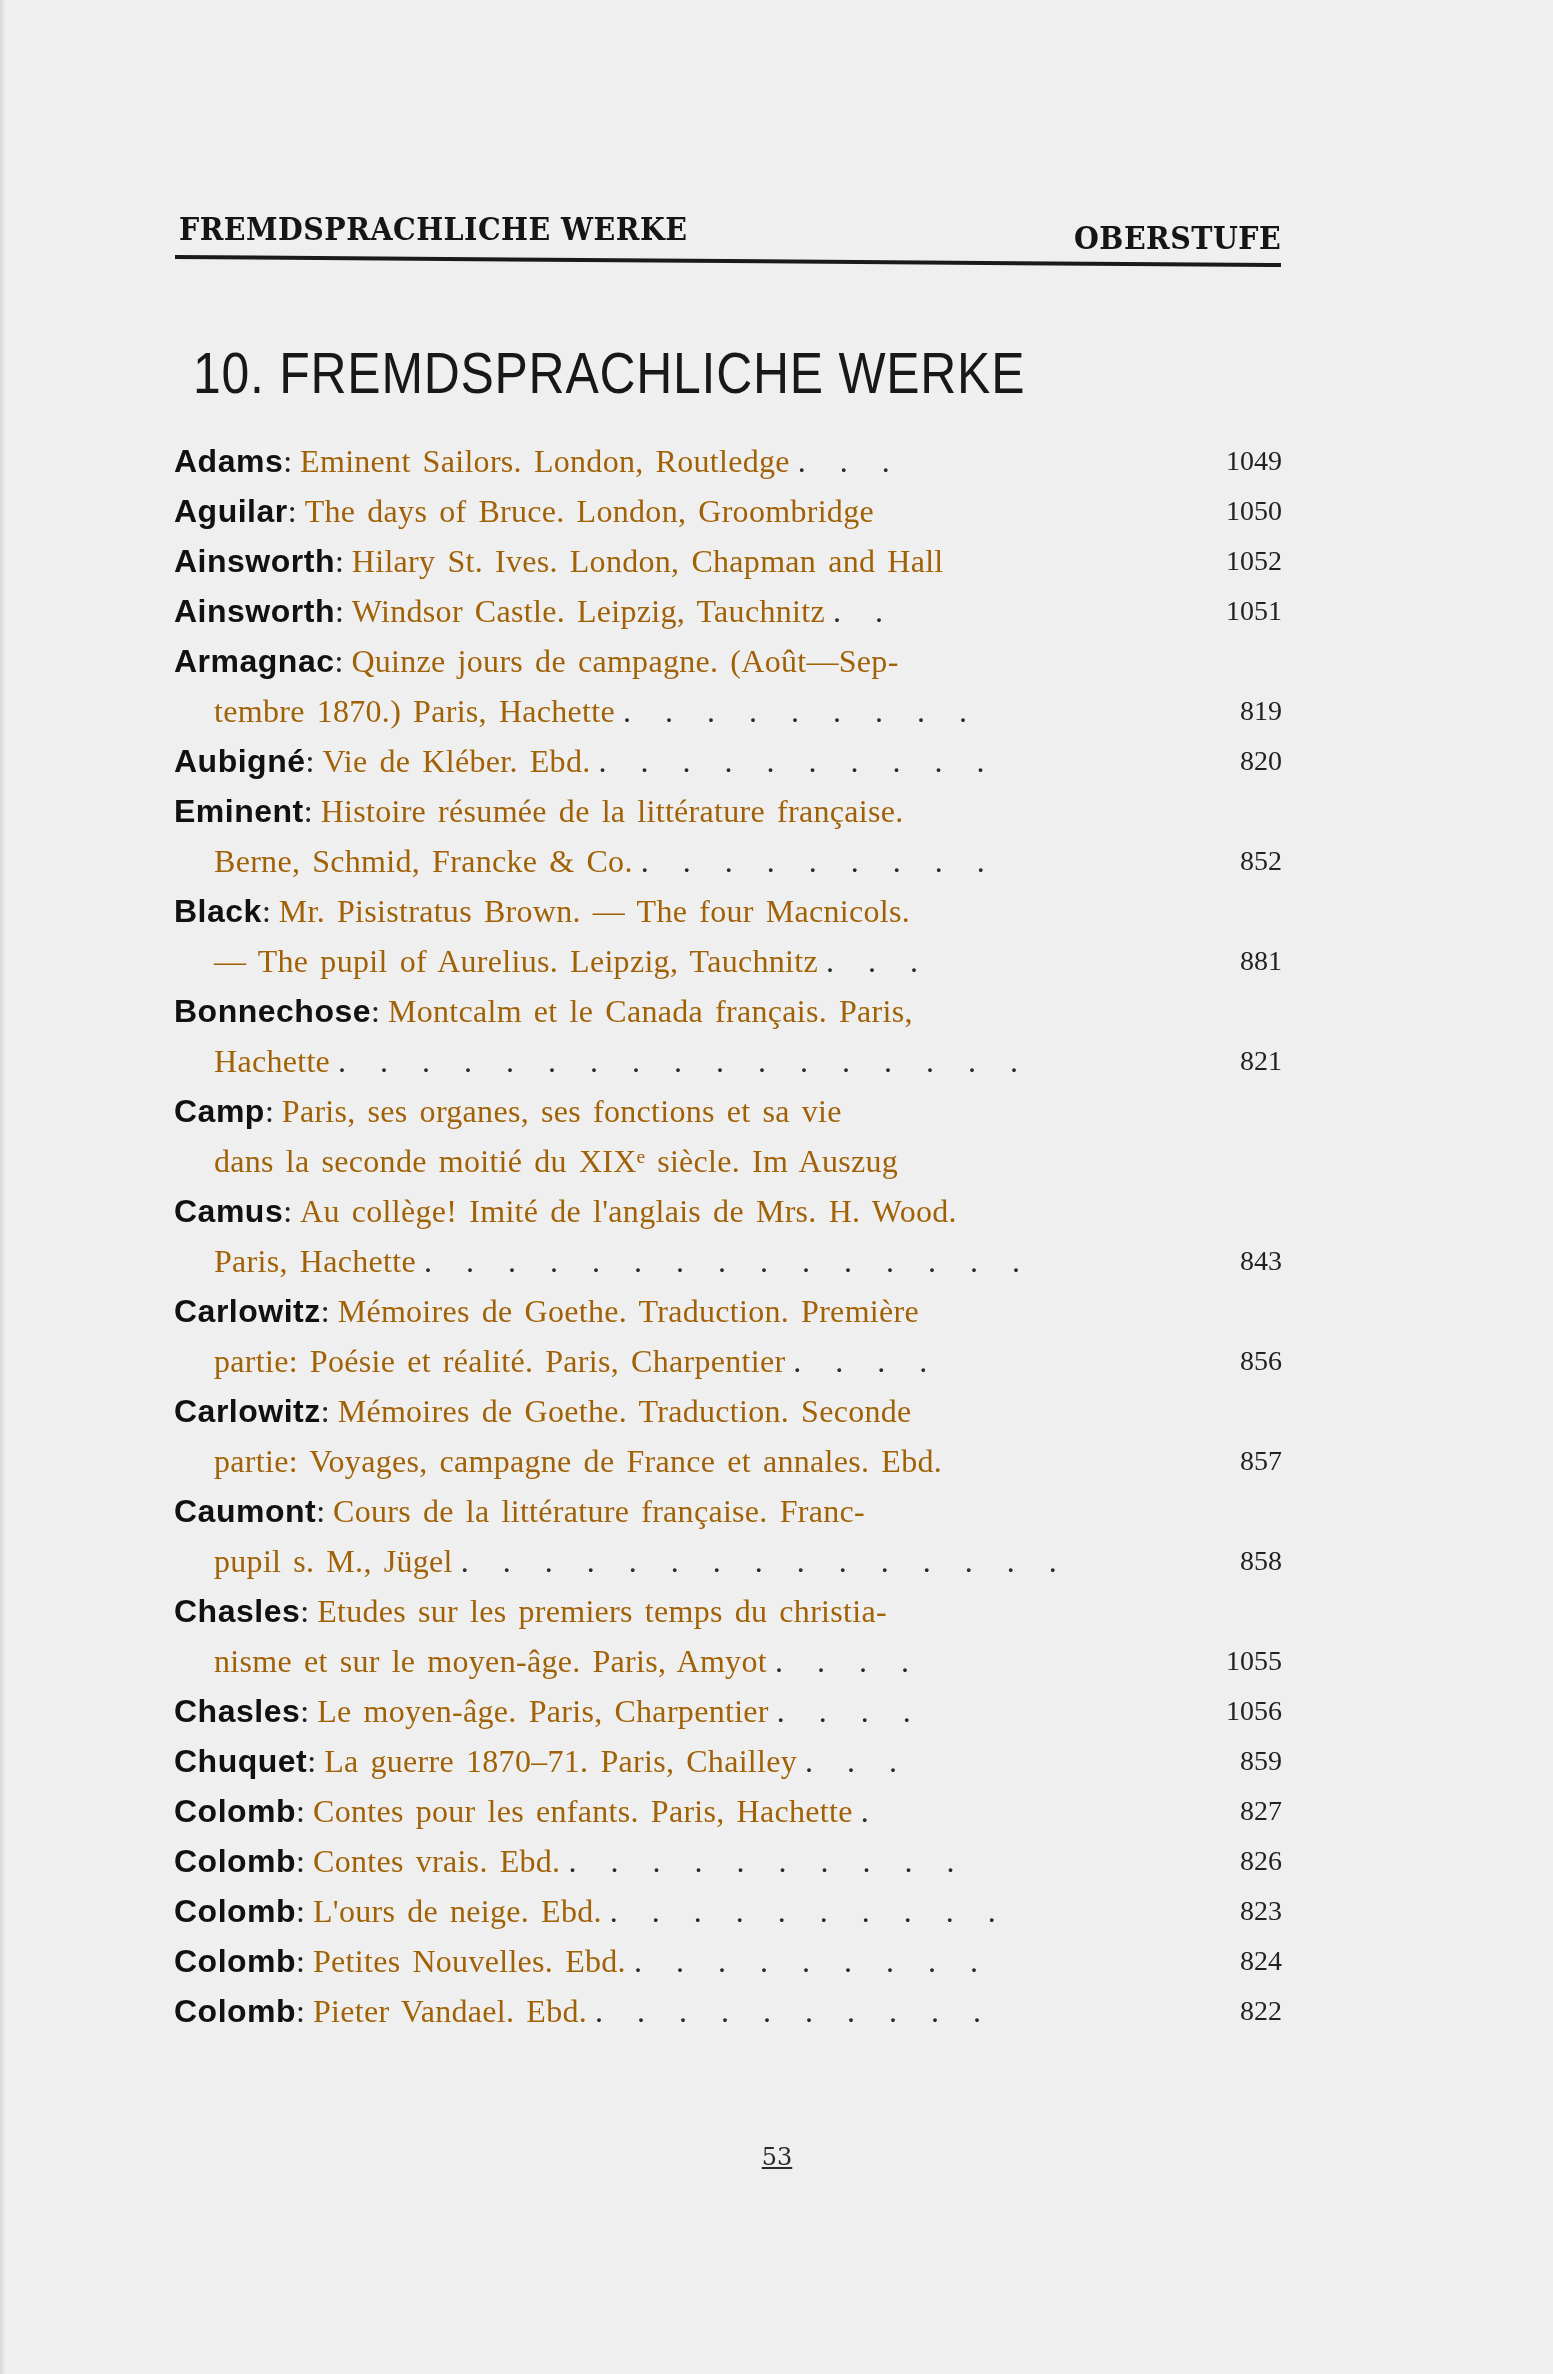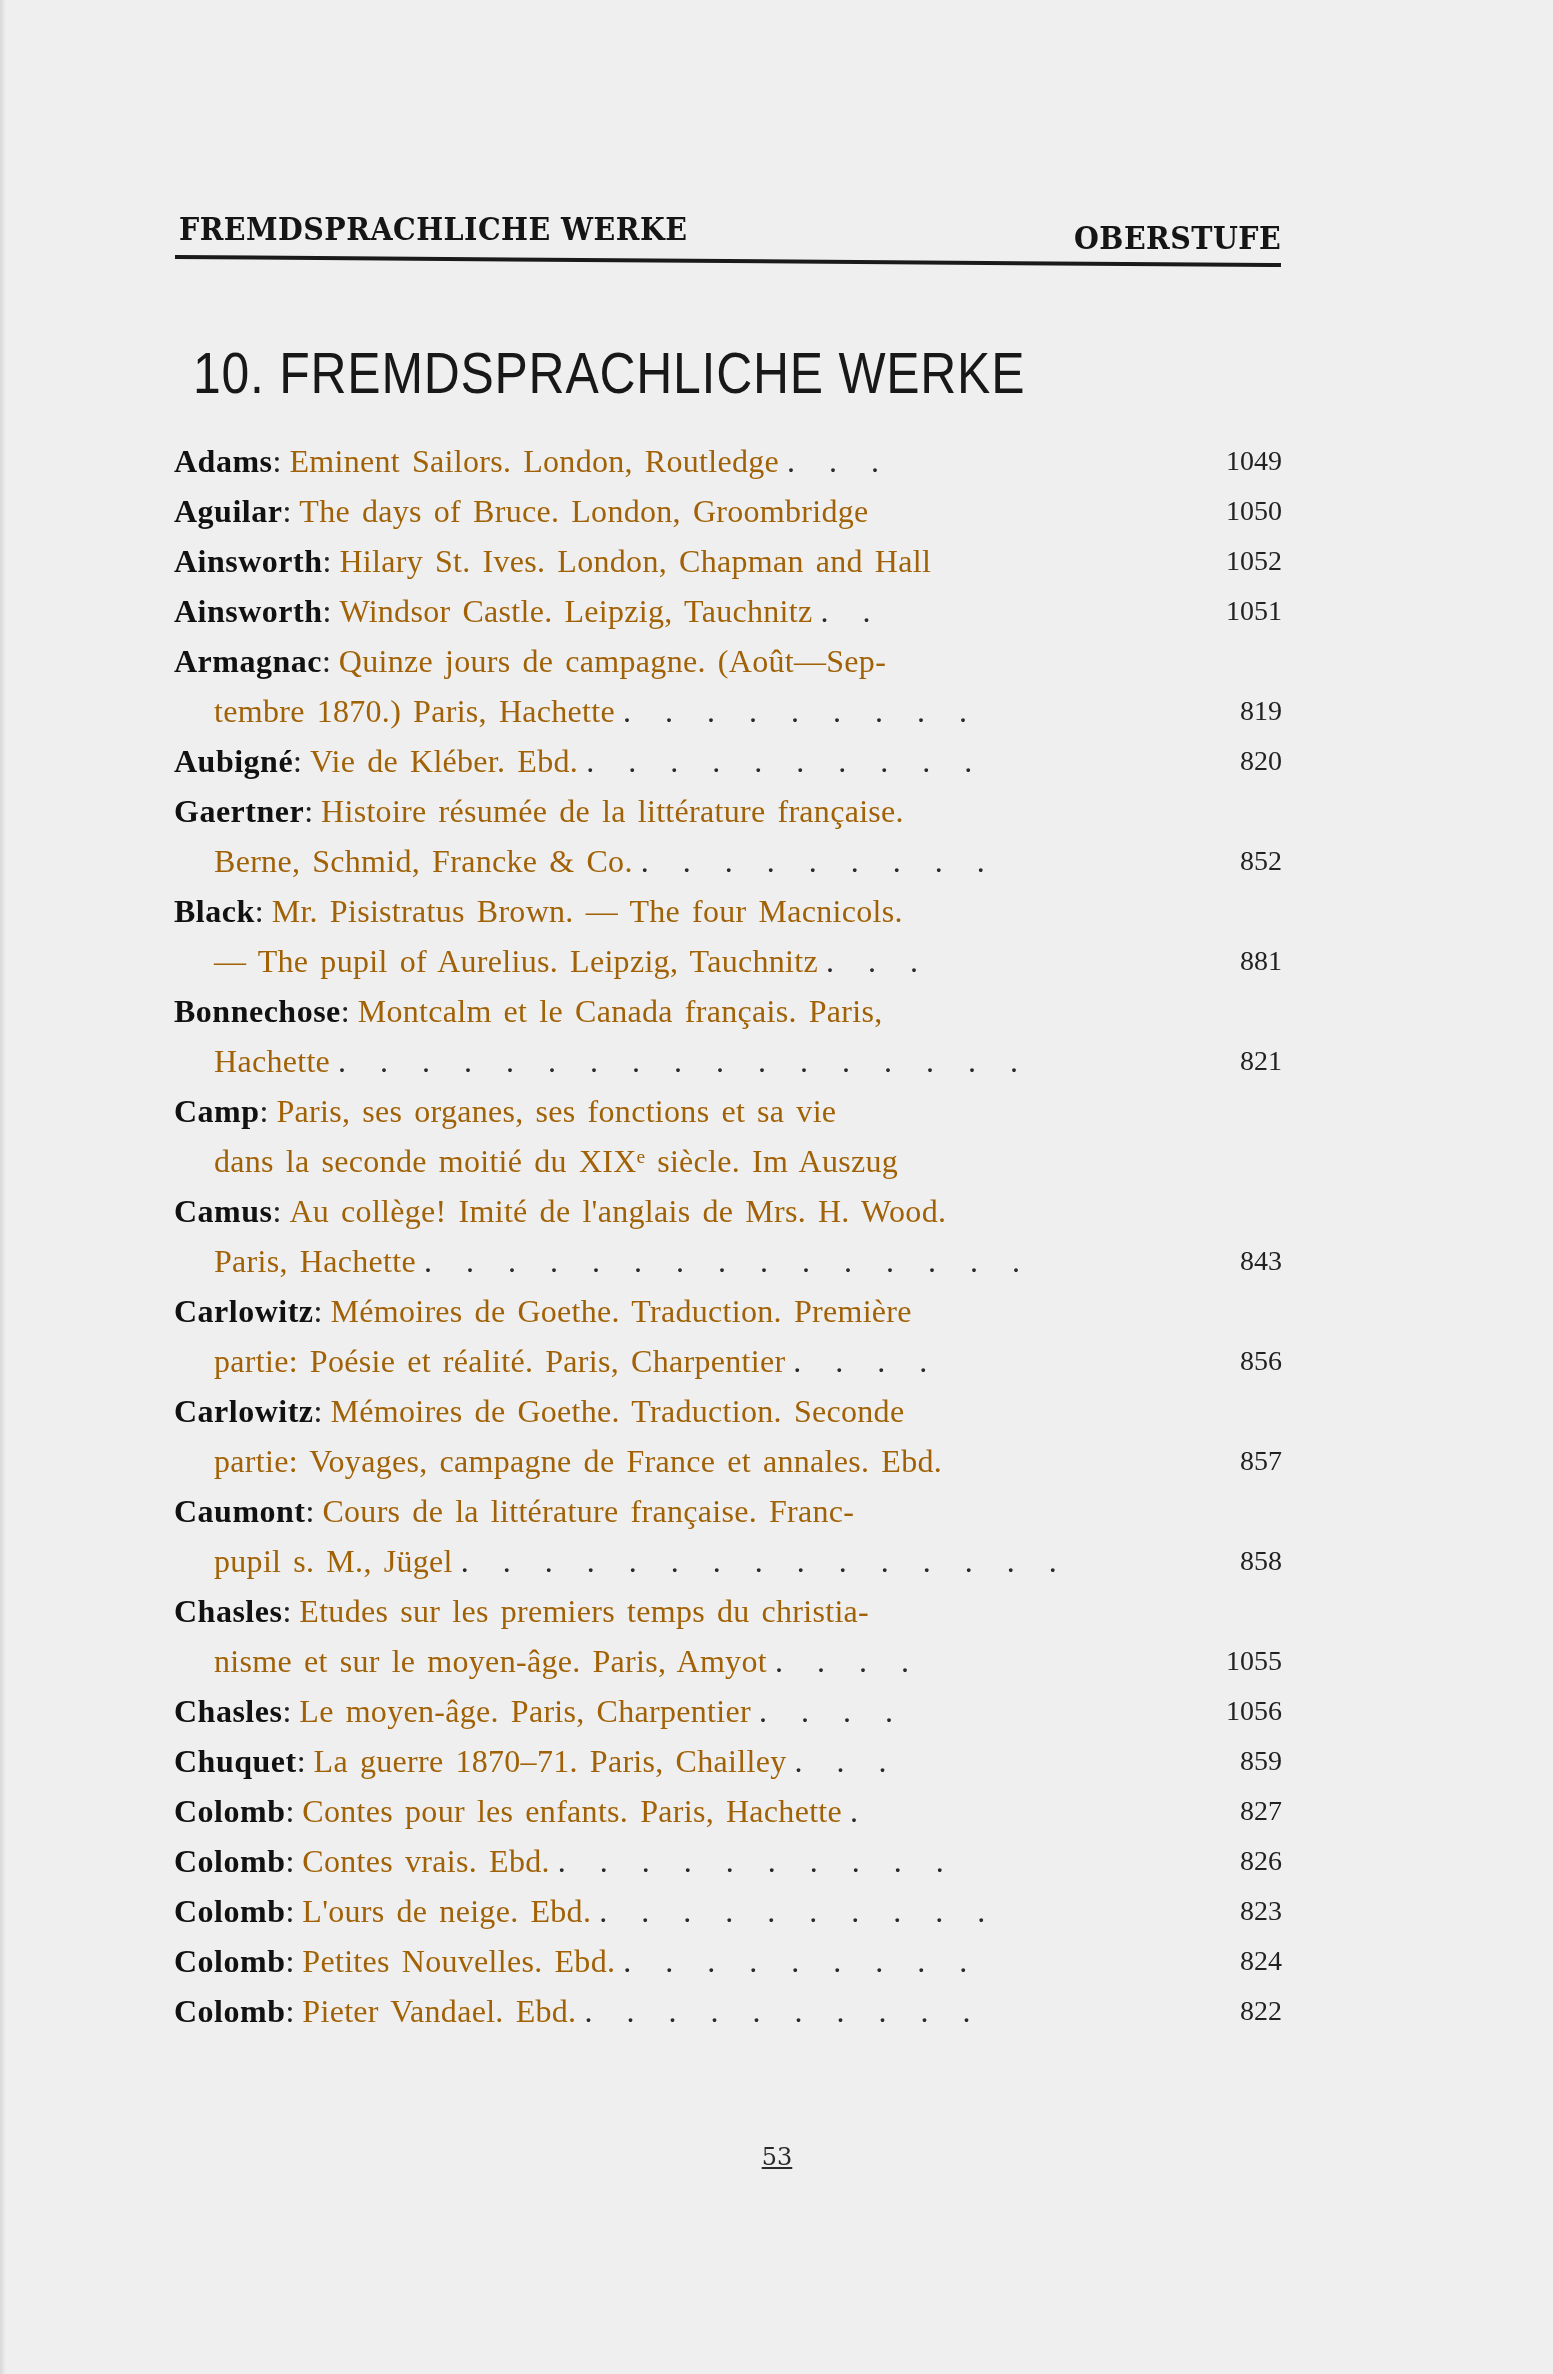--- a/index.html
+++ b/index.html
@@ -38,21 +38,21 @@
     color:#181818; white-space:nowrap;
   }
   .entries { position:absolute; left:174px; top:436px; width:1108px; }
   .line {
     position:relative; height:50px; line-height:50px;
     font-size:32px; white-space:nowrap;
   }
   .line .txt { position:absolute; left:0; top:0; }
   .line.cont .txt { left:40px; }
   .author {
-    font-family:Liberation Serif, serif;
+    font-family:Liberation Sans, sans-serif;
     font-weight:bold; font-size:32px; letter-spacing:0.5px;
     color:#111;
   }
   .colon { color:#222; }
   .work { color:#a16207; word-spacing:3.7px; letter-spacing:0.3px; }
   .leader { color:#2a2a2a; letter-spacing:13px; }
   .pageno {
     position:absolute; right:0; top:0;
     color:#222; font-size:28px;
   }
@@ -96,21 +96,21 @@
     </div>
     <div class="line cont">
       <span class="txt"><span class="work">tembre 1870.) Paris, Hachette</span> <span class="leader">. . . . . . . . .</span></span>
       <span class="pageno">819</span>
     </div>
     <div class="line">
       <span class="txt"><span class="author">Aubigné</span><span class="colon">: </span><span class="work">Vie de Kléber. Ebd.</span> <span class="leader">. . . . . . . . . .</span></span>
       <span class="pageno">820</span>
     </div>
     <div class="line">
-      <span class="txt"><span class="author">Gaertner</span><span class="colon">: </span><span class="work">Histoire résumée de la littérature française.</span></span>
+      <span class="txt"><span class="author">Eminent</span><span class="colon">: </span><span class="work">Histoire résumée de la littérature française.</span></span>
     </div>
     <div class="line cont">
       <span class="txt"><span class="work">Berne, Schmid, Francke &amp; Co.</span> <span class="leader">. . . . . . . . .</span></span>
       <span class="pageno">852</span>
     </div>
     <div class="line">
       <span class="txt"><span class="author">Black</span><span class="colon">: </span><span class="work">Mr. Pisistratus Brown. — The four Macnicols.</span></span>
     </div>
     <div class="line cont">
       <span class="txt"><span class="work">— The pupil of Aurelius. Leipzig, Tauchnitz</span> <span class="leader">. . .</span></span>

